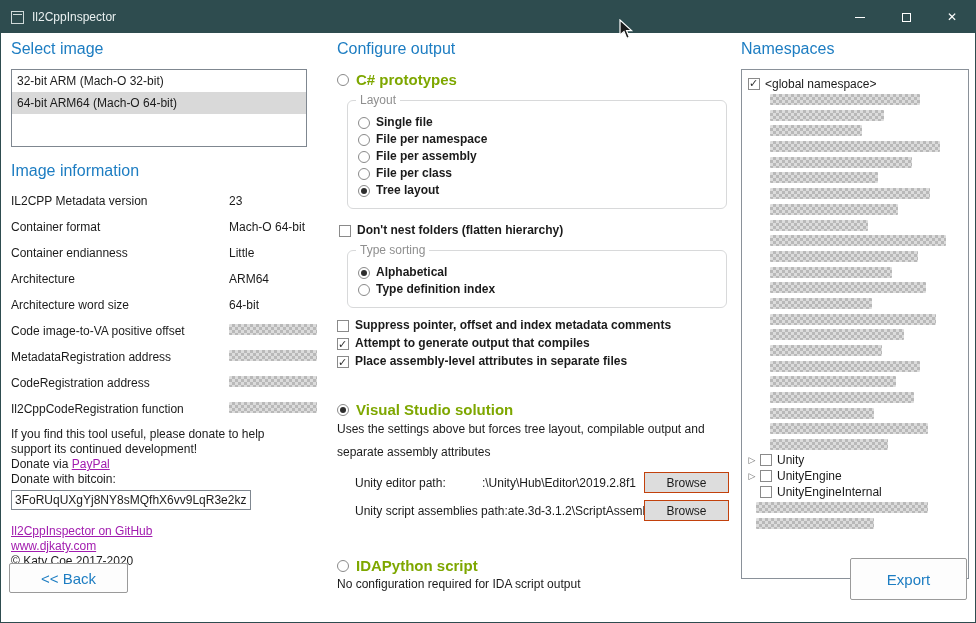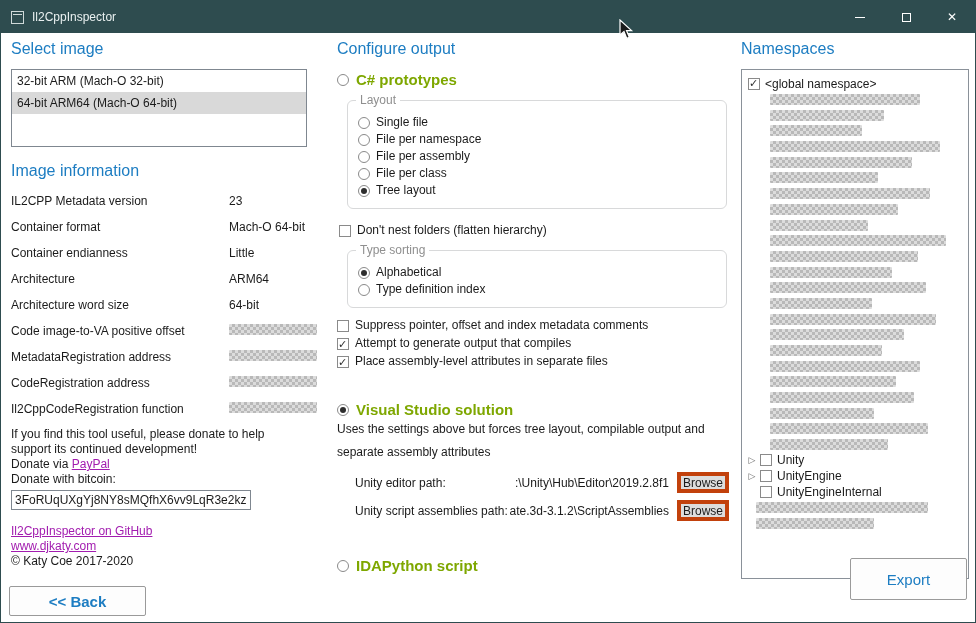--- a/index.html
+++ b/index.html
@@ -45,45 +45,45 @@
   .donate-text { margin-top:4px; line-height:15px; }
   .plain-line { line-height:15px; }
   .link { color:#a21caf; text-decoration:underline; cursor:pointer; }
   .bitcoin-input { margin-top:3px; width:240px; height:20px; border:1px solid #7f8790;
     font:12px "Liberation Sans","DejaVu Sans",sans-serif; padding:0 3px; color:#1b1b1b; }
   .links-block { margin-top:14px; line-height:15px; }
 
   
   .btn { position:absolute; background:#fdfdfd; border:1px solid #9a9a9a; border-radius:2px;
     color:#1d7dc2; font-size:15px; display:flex; align-items:center; justify-content:center; cursor:pointer; }
-  .btn-back   { left:8px;   top:585px; width:137px; height:30px;font-weight:bold; }
+  .btn-back   { left:8px;   top:562px; width:119px; height:30px; }
   .btn-export { left:849px; top:557px; width:117px; height:42px; }
 
   
-  .opt-row { display:flex; align-items:center; gap:6px; margin:2px 0; line-height:15px; }
+  .opt-row { display:flex; align-items:center; gap:6px; margin:2px 0; line-height:15px;font-weight:bold; }
   .radio { width:12px; height:12px; border:1px solid #8a8a8a; border-radius:50%;
     display:inline-block; position:relative; flex:none; background:#fff; }
   .radio.on::after { content:""; position:absolute; left:2px; top:2px; width:6px; height:6px;
     border-radius:50%; background:#2e2e2e; }
   .checkbox { width:12px; height:12px; border:1px solid #8a8a8a; display:inline-block;
     position:relative; flex:none; background:#fff; }
   .checkbox.on::after { content:"\2713"; position:absolute; left:0; top:-2px;
     font-size:11px; font-weight:700; color:#2e2e2e; }
   .section-radio { display:flex; align-items:center; gap:7px; margin-top:12px;font-weight:bold; }
   .section-radio .opt-label { font-size:15px; color:#7ea700; }
   .groupbox { position:relative; margin:12px 0 0 10px; width:380px; border:1px solid #d8d9da;
     border-radius:6px; padding:12px 8px 8px 10px; }
   .gb-label { position:absolute; top:-8px; left:8px; background:#fff; padding:0 4px; color:#8f8f8f; }
   .cs-checks { margin-top:10px; }
   .cs-checks .opt-row { margin:3px 0; }
   .vs-desc { line-height:23px; }
   .path-row { display:flex; align-items:center; margin:8px 0 0 18px; }
   .path-label { flex:none; }
   .path-value { flex:1; text-align:right; padding-right:8px; white-space:nowrap; overflow:hidden; }
-  .btn-browse { flex:none; width:52px; height:21px; background:#ddd; border:4px solid #c2410c;
+  .btn-browse { flex:none; width:85px; height:21px; background:#ddd; border:1px solid #c2410c;
     font-size:12px; display:flex; align-items:center; justify-content:center; cursor:pointer; }
   .ida-desc { margin-top:3px; }
 
   
   .ns-panel { margin-top:10px; height:510px; border:1px solid #8a9199; padding:6px 4px; overflow:hidden; }
   .ns-row { height:15.7px; display:flex; align-items:center; }
   .expander { width:12px; font-size:9px; color:#6b6b6b; text-align:center; flex:none; }
   .spacer { width:12px; flex:none; }
   .ns-check { margin-right:5px; margin-left:2px; }
 </style>
@@ -255,20 +255,21 @@
     <div class="path-row" style="margin-top:7px">
       <span class="path-label">Unity script assemblies path:</span>
       <span class="path-value">ate.3d-3.1.2\ScriptAssemblies</span>
       <span class="btn-browse">Browse</span>
     </div>
 
     <div class="section-radio" style="margin-top:36px">
       <span class="radio"></span>
       <span class="opt-label">IDAPython script</span>
     </div>
+    <div class="ida-desc">No configuration required for IDA script output</div>
   </div>
 
   <div class="col-right">
     <h2 class="section">Namespaces</h2>
     <div class="ns-panel">
         <div class="ns-row">
           <span class="checkbox ns-check on"></span>
           <span class="opt-label">&lt;global namespace&gt;</span>
         </div>
         <div class="ns-row">

